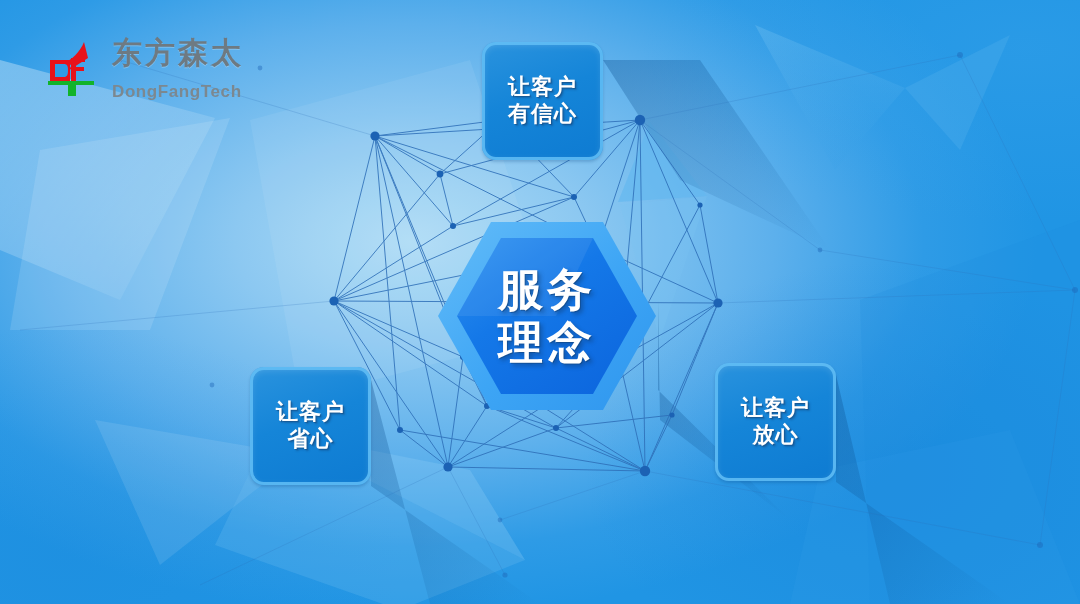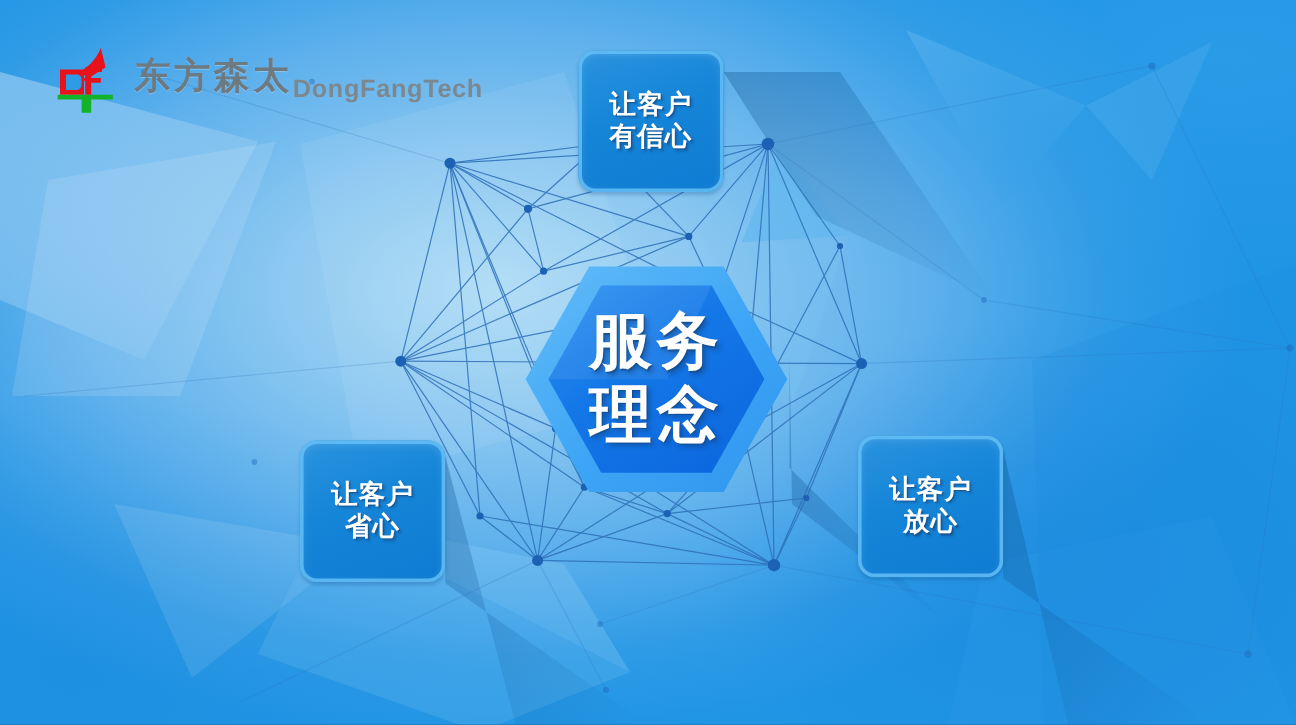--- a/index.html
+++ b/index.html
@@ -38,30 +38,30 @@
 
   
   .logo {
     position: absolute;
     left: 40px; top: 38px;
     display: flex;
     align-items: center;
     gap: 10px;
   }
   .logo-mark { width: 62px; height: 58px; display:block; }
-  .logo-text { display: flex; flex-direction: row; line-height: 1; }
+  .logo-text { display: flex; flex-direction: column; line-height: 1; }
   .logo-cn {
     font-size: 30px;
     font-weight: 700;
     color: #6E7A82;
     letter-spacing: 3px;
     text-shadow: 0 1px 0 rgba(255,255,255,0.25);
   }
   .logo-en {
-    font-size: 21px;
+    font-size: 17px;
     font-weight: 700;
     color: #7C8890;
     letter-spacing: 0.6px;
     margin-top: 15px;
   }
 
   
   .sat {
     position: absolute;
     width: 121px;
@@ -99,21 +99,21 @@
     width: 222px; height: 192px;
   }
   .hex-label {
     position: absolute;
     inset: 0;
     display: flex;
     flex-direction: column;
     align-items: center;
     justify-content: center;
     color: #FFFFFF;
-    font-size: 52px;
+    font-size: 45px;
     font-weight: 700;
     line-height: 1.18;
     letter-spacing: 4px;
     white-space: pre-line;
     text-shadow:
       1px 1px 0 rgba(20,70,125,0.60),
       3px 3px 4px rgba(15,55,105,0.45);
     pointer-events: none;
   }
 </style>

